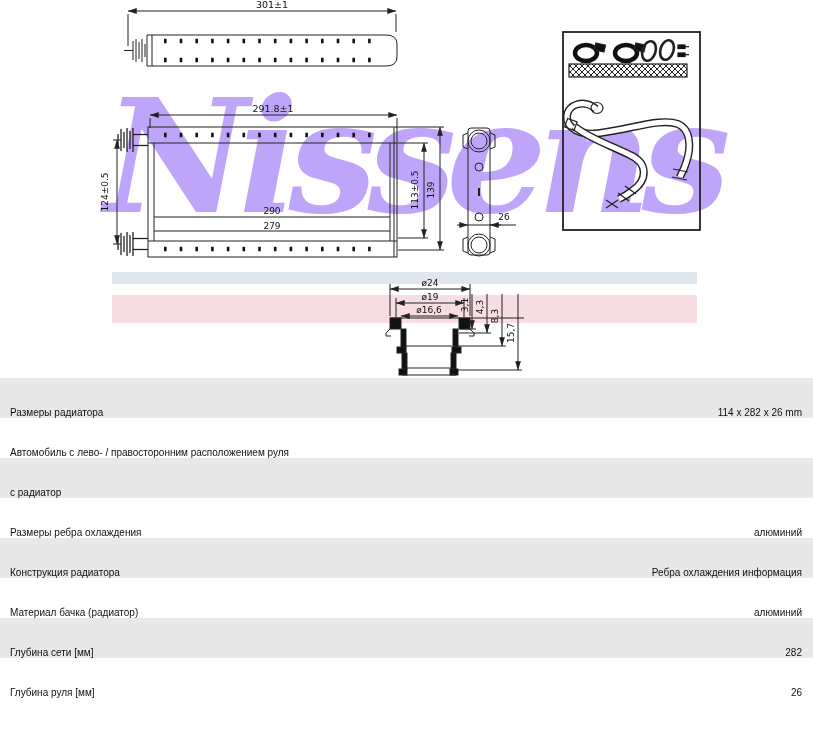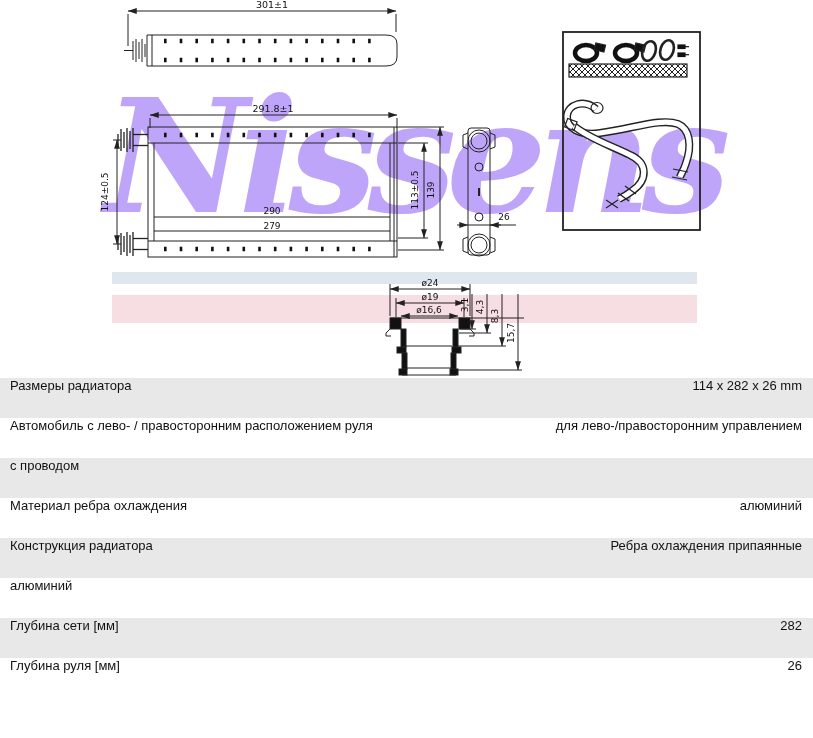--- a/index.html
+++ b/index.html
@@ -9,22 +9,22 @@
   #drawing{position:relative;width:813px;height:378px;background:#fff;}
   .watermark{position:absolute;left:104px;top:78px;z-index:1;
              font-family:"DejaVu Serif",serif;font-style:italic;font-weight:bold;
              font-size:158px;line-height:1;letter-spacing:-10px;
              color:#8b5cf6;opacity:.55;user-select:none;white-space:nowrap;}
   #techsvg{position:absolute;left:0;top:0;z-index:2;}
   .dim{font-family:"DejaVu Sans",sans-serif;font-size:9.5px;fill:#111;}
   .dimsm{font-family:"DejaVu Sans",sans-serif;font-size:9px;fill:#111;}
   
   #spec{position:absolute;left:0;top:378px;width:813px;}
-  .row{height:40px;display:flex;align-items:flex-start;justify-content:space-between;
-       padding:0 11px 0 10px;box-sizing:border-box;font-size:13px;}
+  .row{height:40px;display:flex;align-items:flex-end;justify-content:space-between;
+       padding:0 11px 0 10px;box-sizing:border-box;font-size:10px;}
   .row:nth-child(odd){background:#e8e8e8;}
   .lbl{white-space:nowrap;}
   .val{white-space:nowrap;text-align:right;}
 </style>
 </head>
 <body>
 
 <div id="page">
 
   <div id="drawing">
@@ -210,34 +210,34 @@
     </svg>
   </div>
 
   <div id="spec">
     <div class="row">
       <span class="lbl">Размеры радиатора</span>
       <span class="val">114 x 282 x 26 mm</span>
     </div>
     <div class="row">
       <span class="lbl">Автомобиль с лево- / правосторонним расположением руля</span>
-      <span class="val">для лево-/правосторонним управлением</span>
-    </div>
-    <div class="row">
-      <span class="val">с проводом</span>
-    </div>
-    <div class="row">
-      <span class="lbl">Материал ребра охлаждения</span>
+    </div>
+    <div class="row">
+      <span class="val">с радиатор</span>
+    </div>
+    <div class="row">
+      <span class="lbl">Размеры ребра охлаждения</span>
       <span class="val">алюминий</span>
     </div>
     <div class="row">
       <span class="lbl">Конструкция радиатора</span>
-      <span class="val">Ребра охлаждения припаянные</span>
-    </div>
-    <div class="row">
+      <span class="val">Ребра охлаждения информация</span>
+    </div>
+    <div class="row">
+      <span class="lbl">Материал бачка (радиатор)</span>
       <span class="val">алюминий</span>
     </div>
     <div class="row">
       <span class="lbl">Глубина сети [мм]</span>
       <span class="val">282</span>
     </div>
     <div class="row">
       <span class="lbl">Глубина руля [мм]</span>
       <span class="val">26</span>
     </div>

